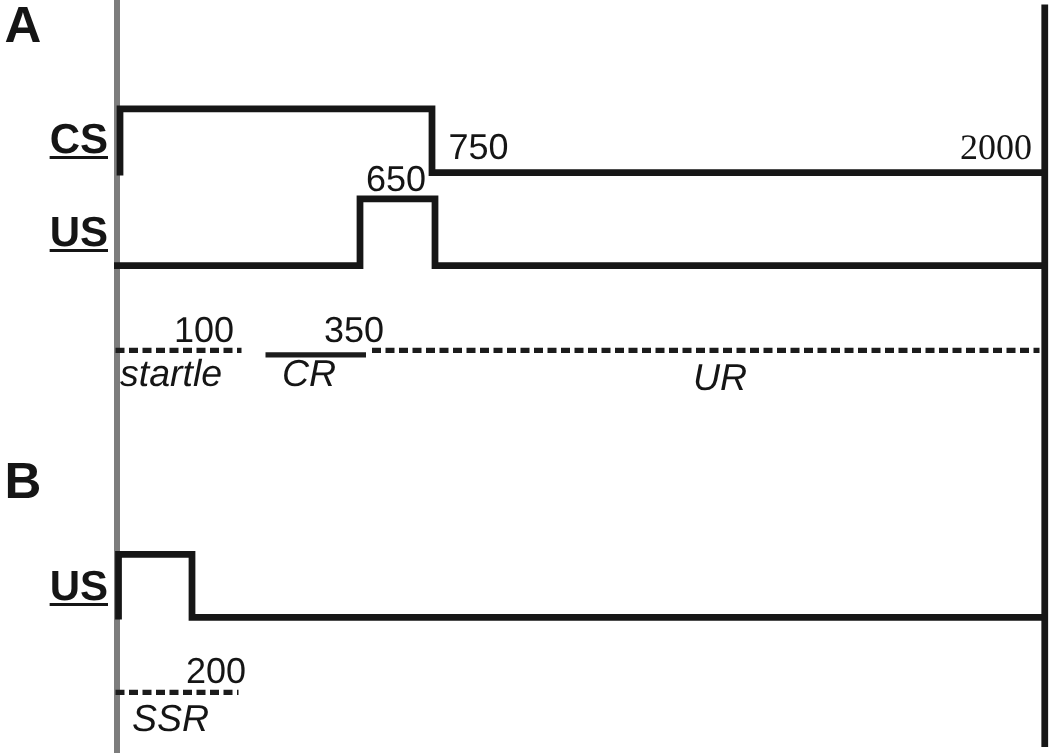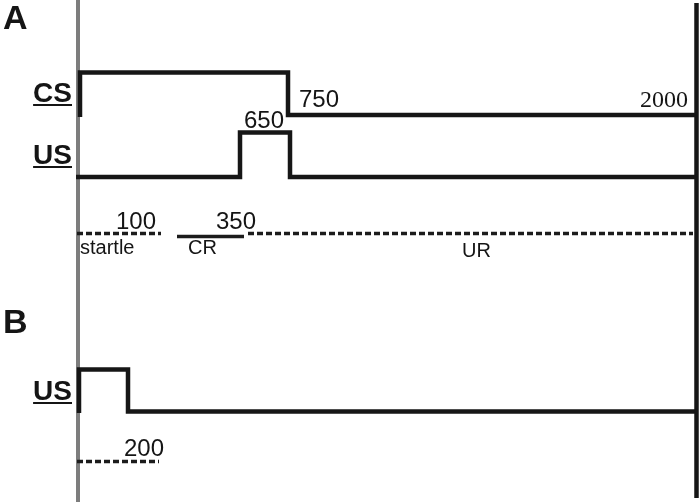--- a/index.html
+++ b/index.html
@@ -11,21 +11,21 @@
     overflow: hidden;
     font-family: "Liberation Sans", "DejaVu Sans", sans-serif;
     color: #151515;
   }
   .stage svg { position: absolute; left: 0; top: 0; }
   .txt { position: absolute; line-height: 1; white-space: nowrap; }
   .panel-letter { font-size: 34px; font-weight: bold; }
   .panel-title  { font-size: 25px; font-weight: bold; }
   .row-label    { font-size: 28px; font-weight: bold; text-align: right; width: 44px; text-decoration: underline; }
   .num          { font-size: 24px; }
-  .resp         { font-size: 20px; }
+  .resp         { font-size: 25px; font-style: italic; }
   .ctr          { text-align: right; width: 56px; }
   .rt           { text-align: right; width: 90px; font-family: Liberation Serif, serif; }
 </style>
 </head>
 <body>
 
 <div class="stage">
 
   <svg width="700" height="502" viewBox="0 0 700 502">
 
@@ -69,14 +69,15 @@
 
   <div class="txt resp" style="left:462px; top:240px;">UR</div>
 
   <div class="txt panel-letter" style="left:3px; top:304px;">B</div>
 
 
   <div class="txt row-label" style="left:28px; top:377px;">US</div>
 
   <div class="txt num ctr" style="left:108px; top:436px;">200</div>
 
+  <div class="txt resp" style="left:88px; top:467px;">SSR</div>
 
 </div>
 
 </body></html>

